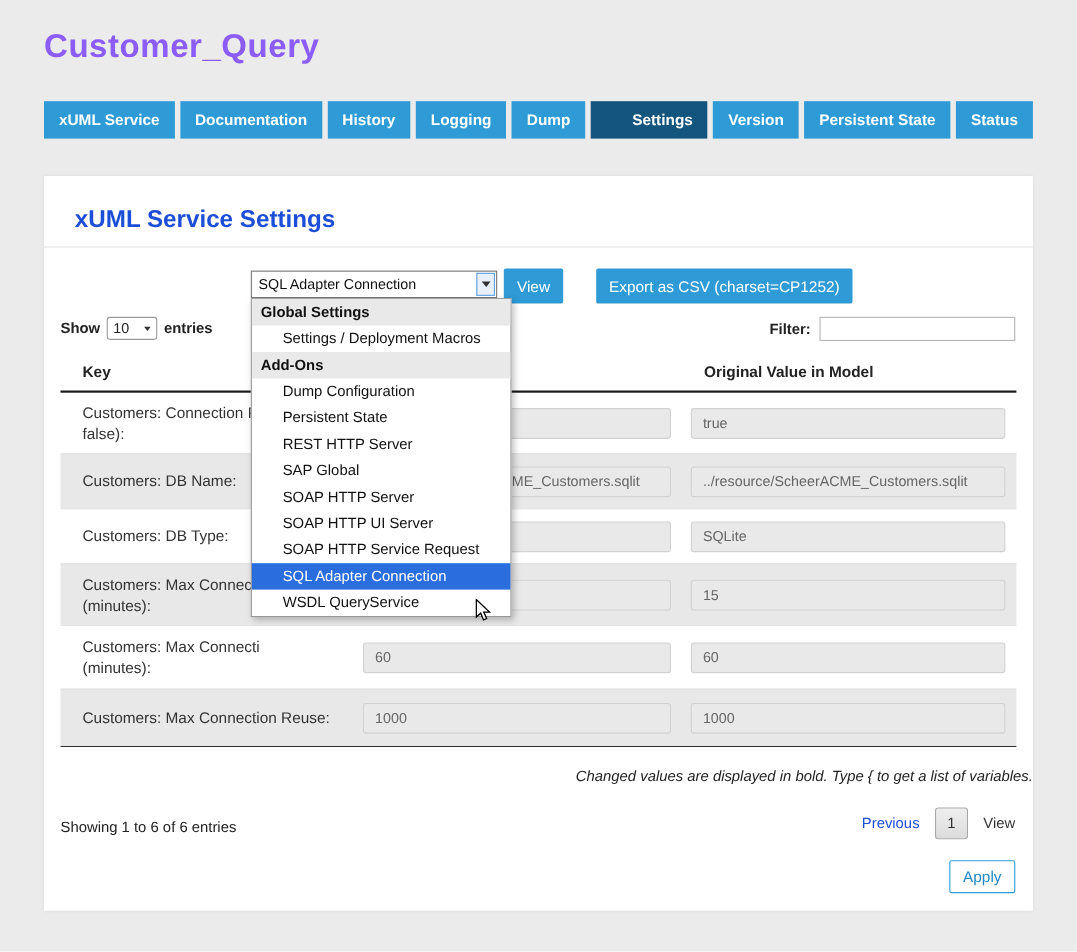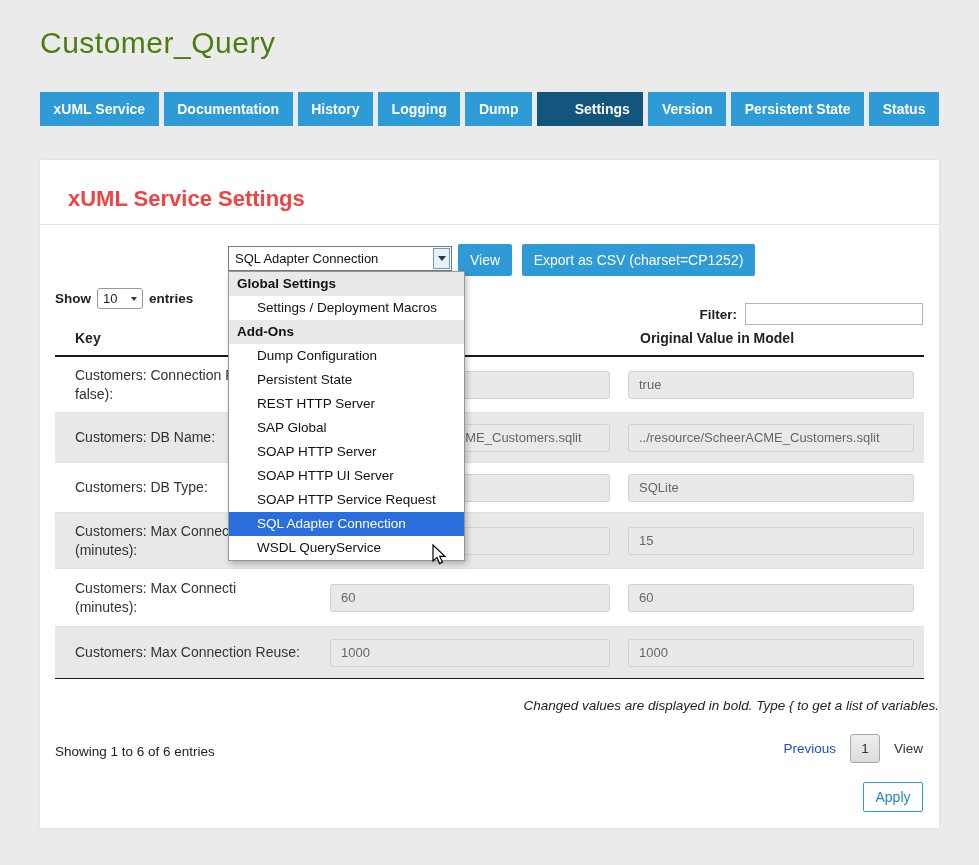--- a/index.html
+++ b/index.html
@@ -5,21 +5,21 @@
   * { box-sizing: border-box; margin: 0; padding: 0; }
   html,body { width: 979px; height: 865px; }
   body {
     background: #ebebeb;
     font-family: "Liberation Sans", sans-serif;
     position: relative;
     overflow: hidden;
   }
   .page-title {
     position: absolute; left: 40px; top: 26px;
-    font-size: 30px; font-weight: 400; color: #4d7c0f;
+    font-size: 30px; font-weight: 700; color: #8b5cf6;
     letter-spacing: 0.5px;
   }
   
   .tabs {
     position: absolute; left: 40px; top: 92px; width: 899px;
     display: flex; gap: 5px;
   }
   .tab {
     flex: 1 1 auto;
     background: #2e9bd6; color: #fff;
@@ -29,21 +29,21 @@
   }
   .tab.active { background: #14557d; padding-left: 36px; }
   
   .card {
     position: absolute; left: 40px; top: 160px;
     width: 899px; height: 668px;
     background: #fff; box-shadow: 0 0 3px rgba(0,0,0,0.08);
   }
   .card-heading {
     position: absolute; left: 28px; top: 26px;
-    font-size: 22px; font-weight: bold; color: #ef4444;
+    font-size: 22px; font-weight: bold; color: #1d4ed8;
   }
   .heading-divider {
     position: absolute; left: 0; top: 64px; width: 100%;
     border-top: 1px solid #e2e2e2;
   }
   
   .cat-select {
     position: absolute; left: 188px; top: 86px; width: 224px; height: 25px;
     background: #fff; border: 1px solid #767676;
     font-size: 13px; color: #111;
@@ -60,38 +60,38 @@
     border-left: 4px solid transparent; border-right: 4px solid transparent;
     border-top: 5px solid #333;
   }
   .btn-blue {
     position: absolute; top: 84px; height: 32px;
     background: #2e9bd6; color: #fff; border: none;
     font-size: 14px; font-family: "Liberation Sans", sans-serif;
     cursor: pointer; border-radius: 2px;
   }
   .btn-view { left: 418px; width: 54px; }
-  .btn-export { left: 482px; width: 233px; }
+  .btn-export { left: 502px; width: 233px; }
   
   .length-control {
     position: absolute; left: 15px; top: 128px;
     display: flex; align-items: center; gap: 6px;
     font-size: 13.5px; font-weight: 600; color: #222;
   }
   .mini-select {
     width: 46px; height: 21px; border: 1px solid #999; border-radius: 3px;
     background: #fff; display: flex; align-items: center;
     justify-content: space-between; padding: 0 5px;
     font-size: 13px; font-weight: 400; cursor: pointer;
   }
   .mini-select .caret-down { border-top-width: 4px; border-left-width: 3.5px; border-right-width: 3.5px; }
   .filter-control {
     position: absolute; right: 16px; top: 128px;
     display: flex; align-items: center; gap: 8px;
-    font-size: 13.5px; font-weight: 600; color: #222; margin-top: 15px;
+    font-size: 13.5px; font-weight: 600; color: #222;
   }
   .filter-input {
     width: 178px; height: 22px; border: 1px solid #b5b5b5;
     background: #fff; font-size: 13px; padding: 0 5px;
     font-family: "Liberation Sans", sans-serif;
   }
   
   .t-header {
     position: absolute; left: 15px; top: 160px; width: 869px; height: 37px;
     display: flex; align-items: center;

